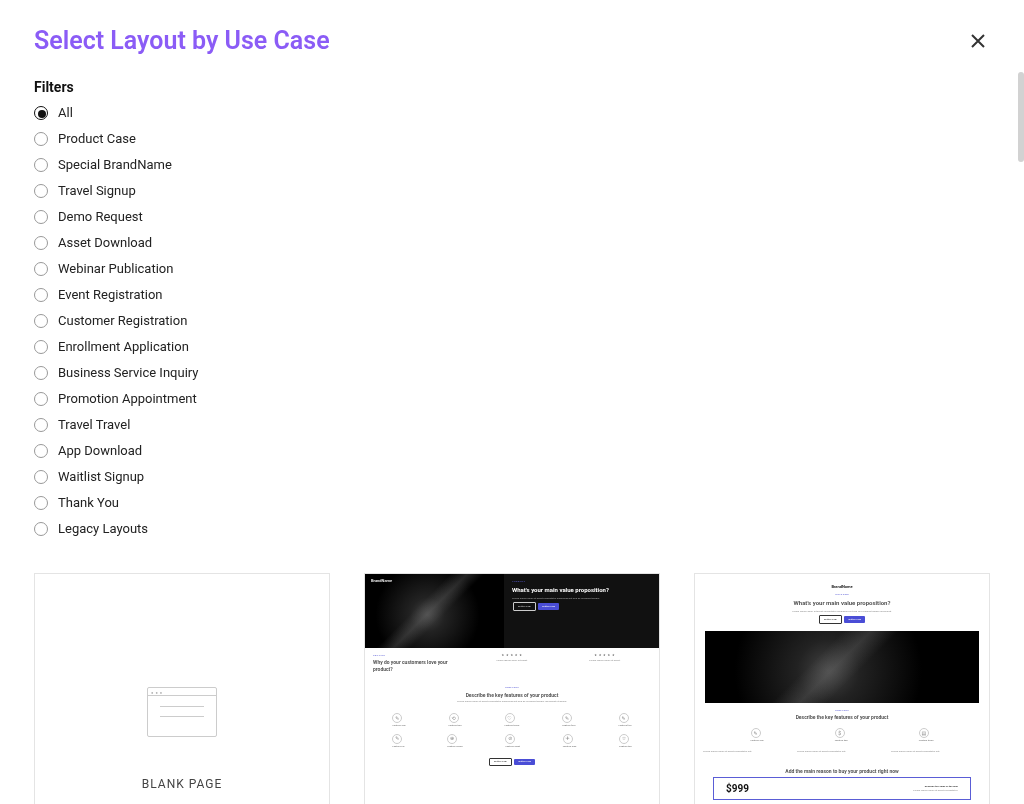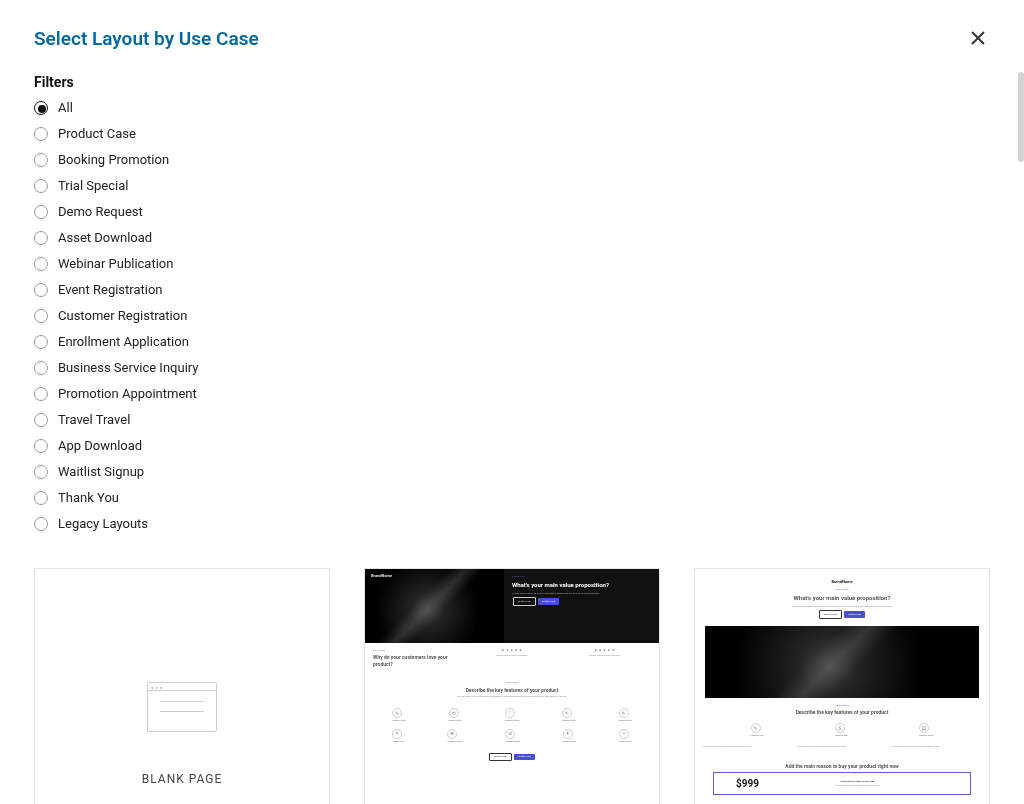--- a/index.html
+++ b/index.html
@@ -12,23 +12,23 @@
     overflow: hidden;
     position: relative;
   }
   .header {
     display: flex;
     justify-content: space-between;
     align-items: center;
     padding: 26px 34px 10px 34px;
   }
   .title {
-    font-size: 19px;
+    font-size: 25px;
     font-weight: 600;
-    color: #0369a1;
+    color: #8b5cf6;
   }
   .close-btn {
     width: 24px; height: 24px;
     cursor: pointer;
     display: flex; align-items: center; justify-content: center;
     font-size: 22px;
     color: #333;
   }
   .main {
     display: flex;
@@ -147,21 +147,21 @@
   .thumb .img-dark::after {
     content:''; position:absolute; inset:0;
     background: linear-gradient(135deg, transparent 40%, rgba(120,120,120,0.3) 48%, transparent 56%);
   }
   .thumb .eyebrow { font-size: 2.5px; color: #5a5dd6; letter-spacing: 0.3px; text-transform: uppercase; }
   .thumb .iconrow { display:flex; justify-content: space-around; padding: 3px 6px; }
   .thumb .icon { width:10px; height:10px; border:0.5px solid #ccc; border-radius:50%; display:flex; align-items:center; justify-content:center; font-size:5px; color:#888; }
   .thumb .label-under { font-size:2.5px; color:#666; text-align:center; margin-top:1px; }
   .thumb .stars { font-size:3px; letter-spacing:0.5px; }
   .thumb .check { font-size:3px; }
-  .thumb .pricebox { border:0.5px solid #5a5dd6; padding:4px 22px; display:flex; align-items:center; gap:8px; text-align:center;}
+  .thumb .pricebox { border:0.5px solid #5a5dd6; padding:4px 12px; display:flex; align-items:center; gap:8px; text-align:right;}
   .thumb .price { font-size:10px; font-weight:700; color:#111; }
   .thumb .circle-img { width:20px; height:20px; border-radius:50%; background:radial-gradient(circle at 40% 40%, #555, #000); display:inline-block; }
   .thumb .playbtn { position:absolute; top:50%; left:50%; transform:translate(-50%,-50%); width:10px; height:10px; border-radius:50%; background:#fff; }
   .thumb .book { width:50px; height:68px; background:#111; color:#fff; padding:4px; position:relative; }
   .thumb .book h5 { font-size:5px; font-weight:700; margin:2px 0; }
   .thumb .testi { font-style:italic; color:#999; font-size:3px; padding:4px 8px; }
   
   .edge-scroll {
     position:absolute; right:0; top:72px;
     width:6px; height:90px;
@@ -190,25 +190,25 @@
         <div class="filter-item">
           <span class="radio selected"></span>
           <span>All</span>
         </div>
         <div class="filter-item">
           <span class="radio"></span>
           <span>Product Case</span>
         </div>
         <div class="filter-item">
           <span class="radio"></span>
-          <span>Booking Promotion</span>
-        </div>
-        <div class="filter-item">
-          <span class="radio"></span>
-          <span>Trial Special</span>
+          <span>Special BrandName</span>
+        </div>
+        <div class="filter-item">
+          <span class="radio"></span>
+          <span>Travel Signup</span>
         </div>
         <div class="filter-item">
           <span class="radio"></span>
           <span>Demo Request</span>
         </div>
         <div class="filter-item">
           <span class="radio"></span>
           <span>Asset Download</span>
         </div>
         <div class="filter-item">

